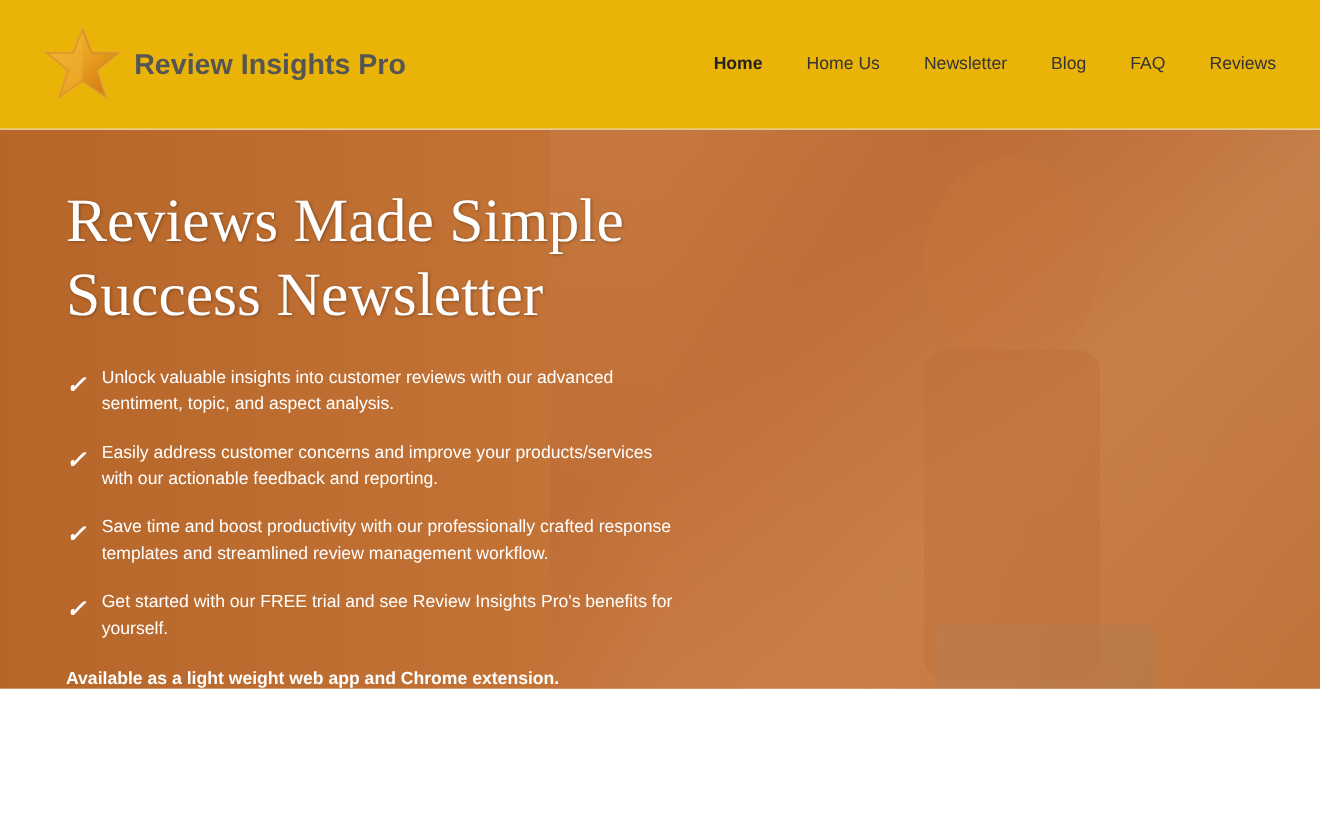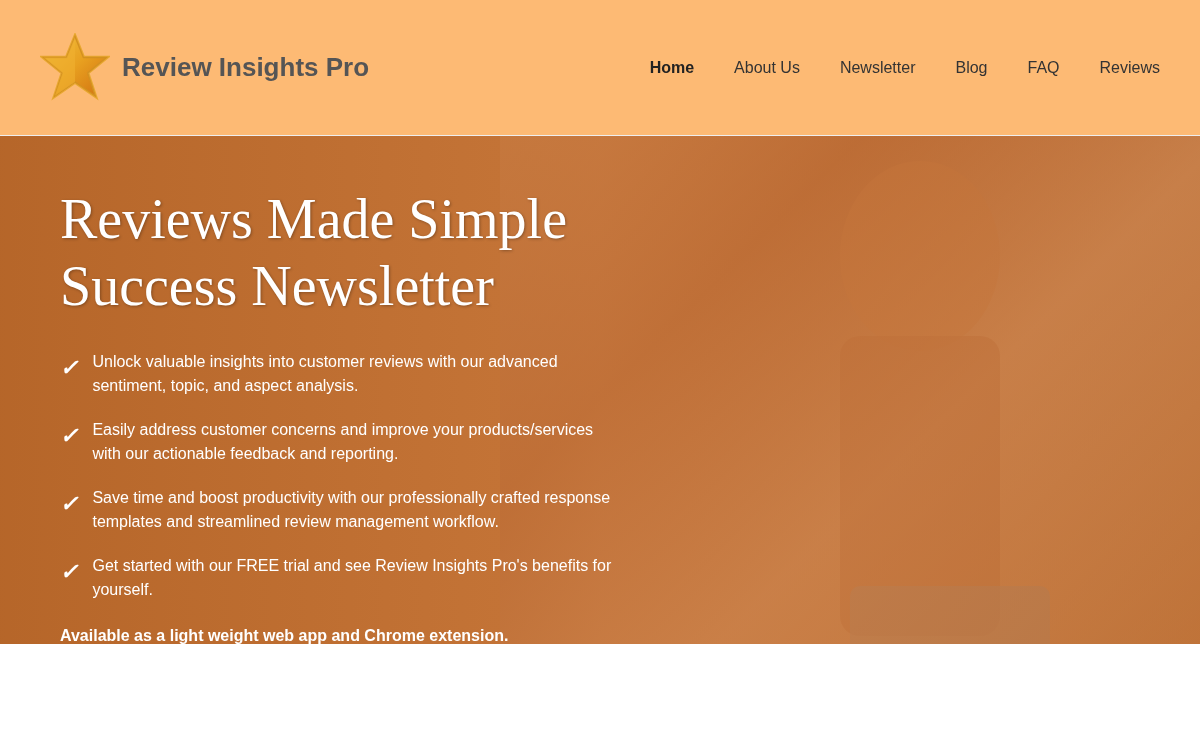--- a/index.html
+++ b/index.html
@@ -1,21 +1,21 @@
 <!DOCTYPE html>
 <html><head>
   <meta charset="utf-8">
   <style>
     * { margin: 0; padding: 0; box-sizing: border-box; }
     body { font-family: Arial, sans-serif; width: 1200px; height: 750px; overflow: hidden; }
 
     
     .header {
-      background: #fdba74;
-      height: 136px;
+      background: #eab308;
+      height: 118px;
       display: flex;
       align-items: center;
       justify-content: space-between;
       padding: 0 40px;
       border-bottom: 1px solid #eee;
     }
     .logo-area {
       display: flex;
       align-items: center;
       gap: 12px;
@@ -141,21 +141,21 @@
           <stop offset="100%" style="stop-color:#d07010;stop-opacity:1"></stop>
         </linearGradient>
       </defs>
 
       <path d="M50,5 L38,35 L5,35 L32,57 L21,90 L50,70 Z" fill="#f0b030" opacity="0.6"></path>
     </svg>
     <span class="logo-text">Review Insights Pro</span>
   </div>
   <nav class="nav">
     <a class="nav-item active">Home</a>
-    <a class="nav-item">About Us</a>
+    <a class="nav-item">Home Us</a>
     <a class="nav-item">Newsletter</a>
     <a class="nav-item">Blog</a>
     <a class="nav-item">FAQ</a>
     <a class="nav-item">Reviews</a>
   </nav>
 </header>
 
 <section class="hero">
 
   <div class="hero-image">

